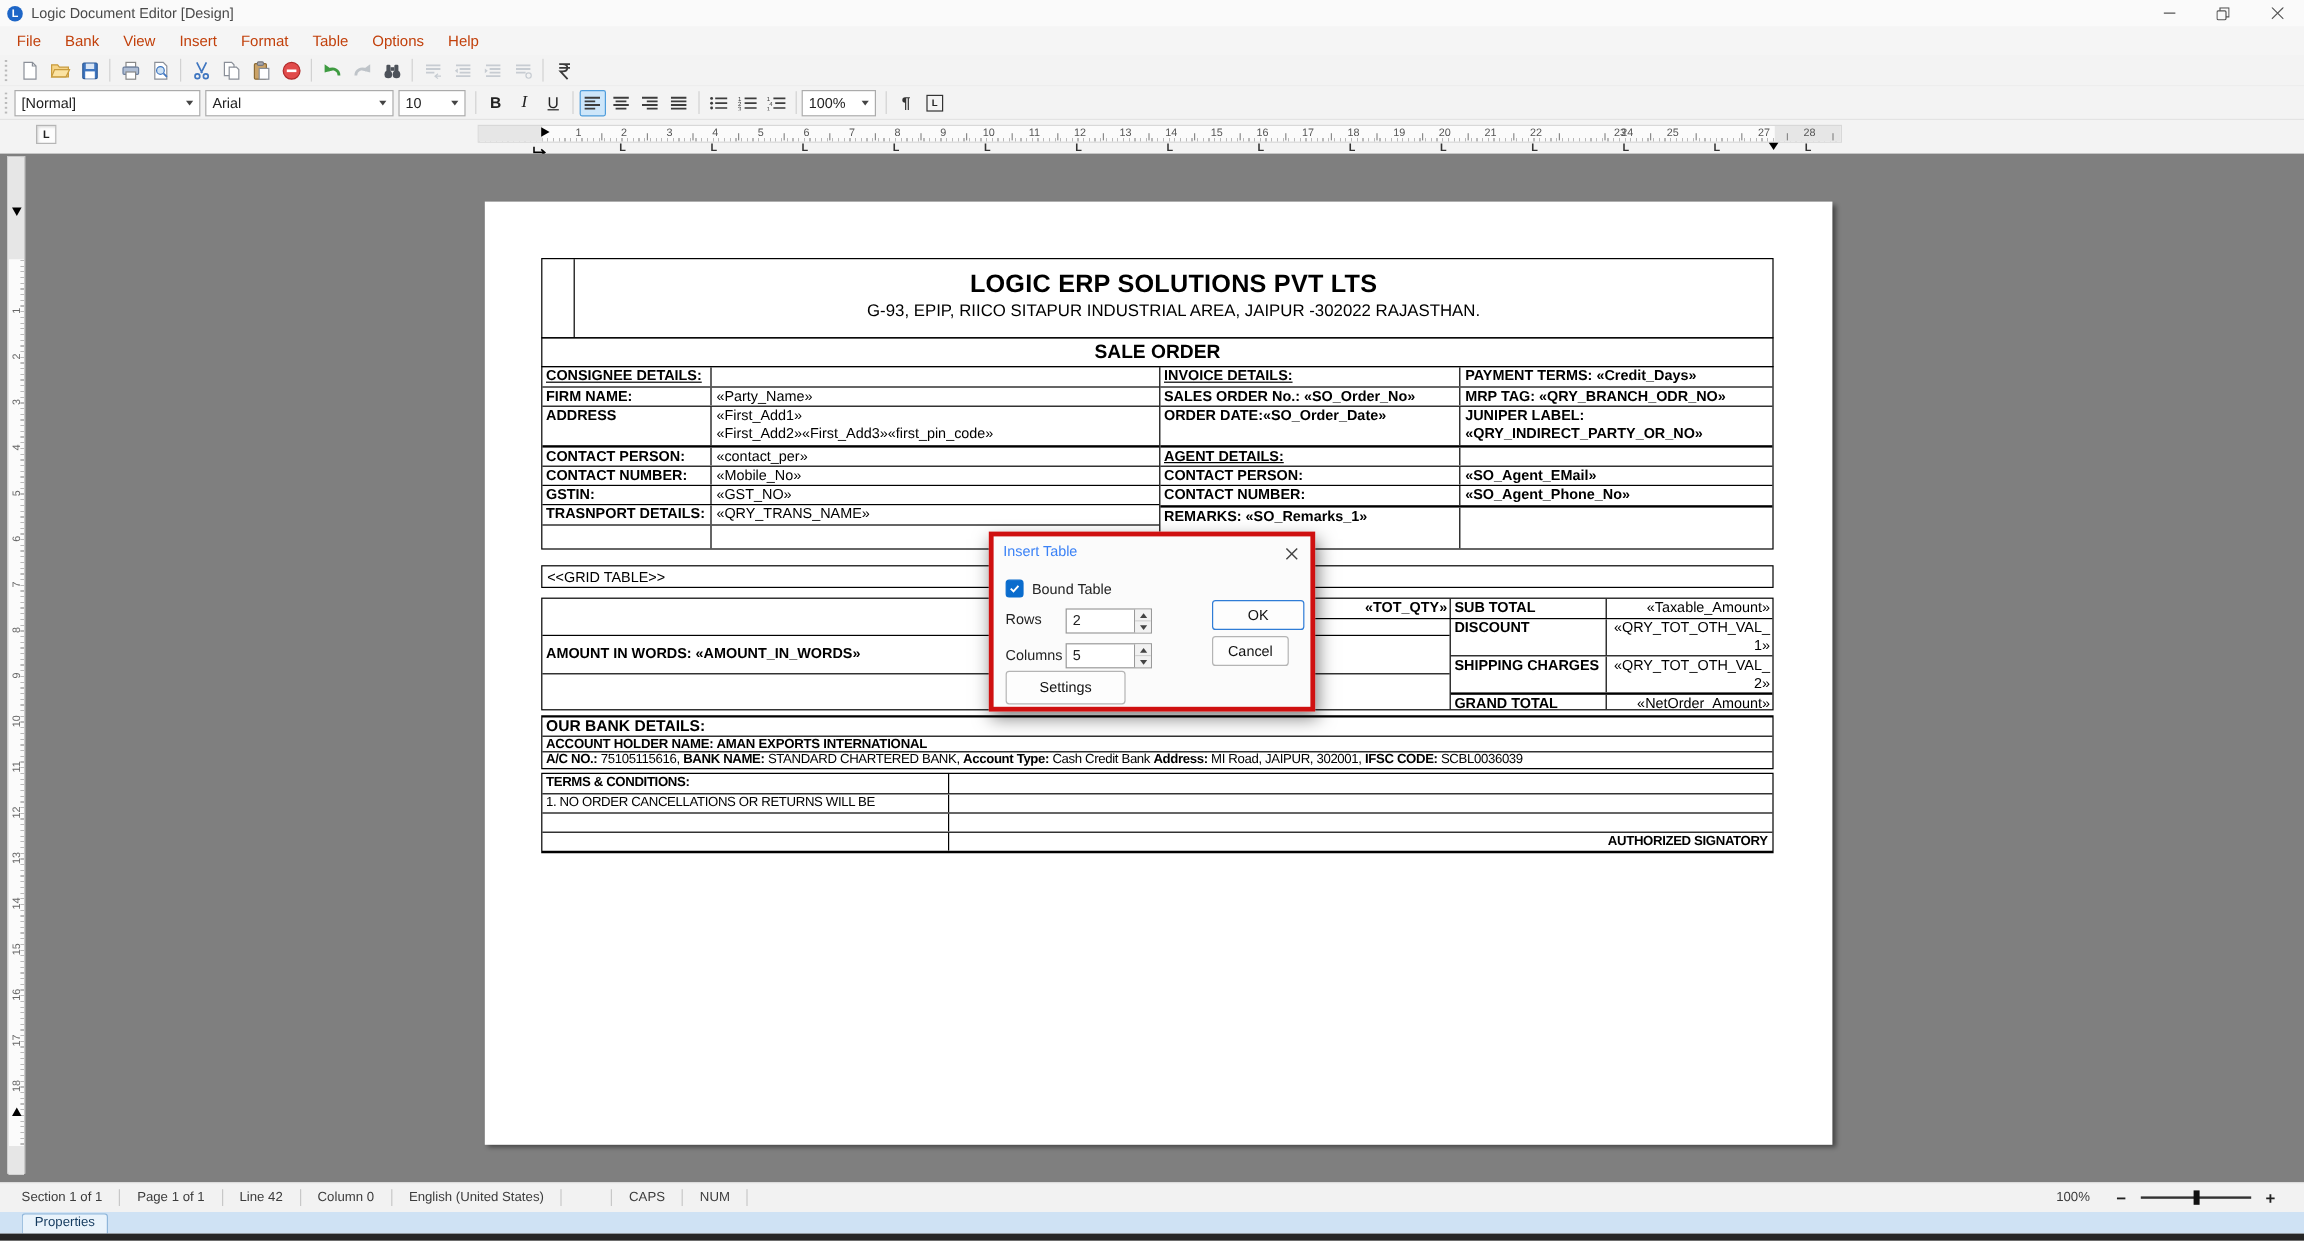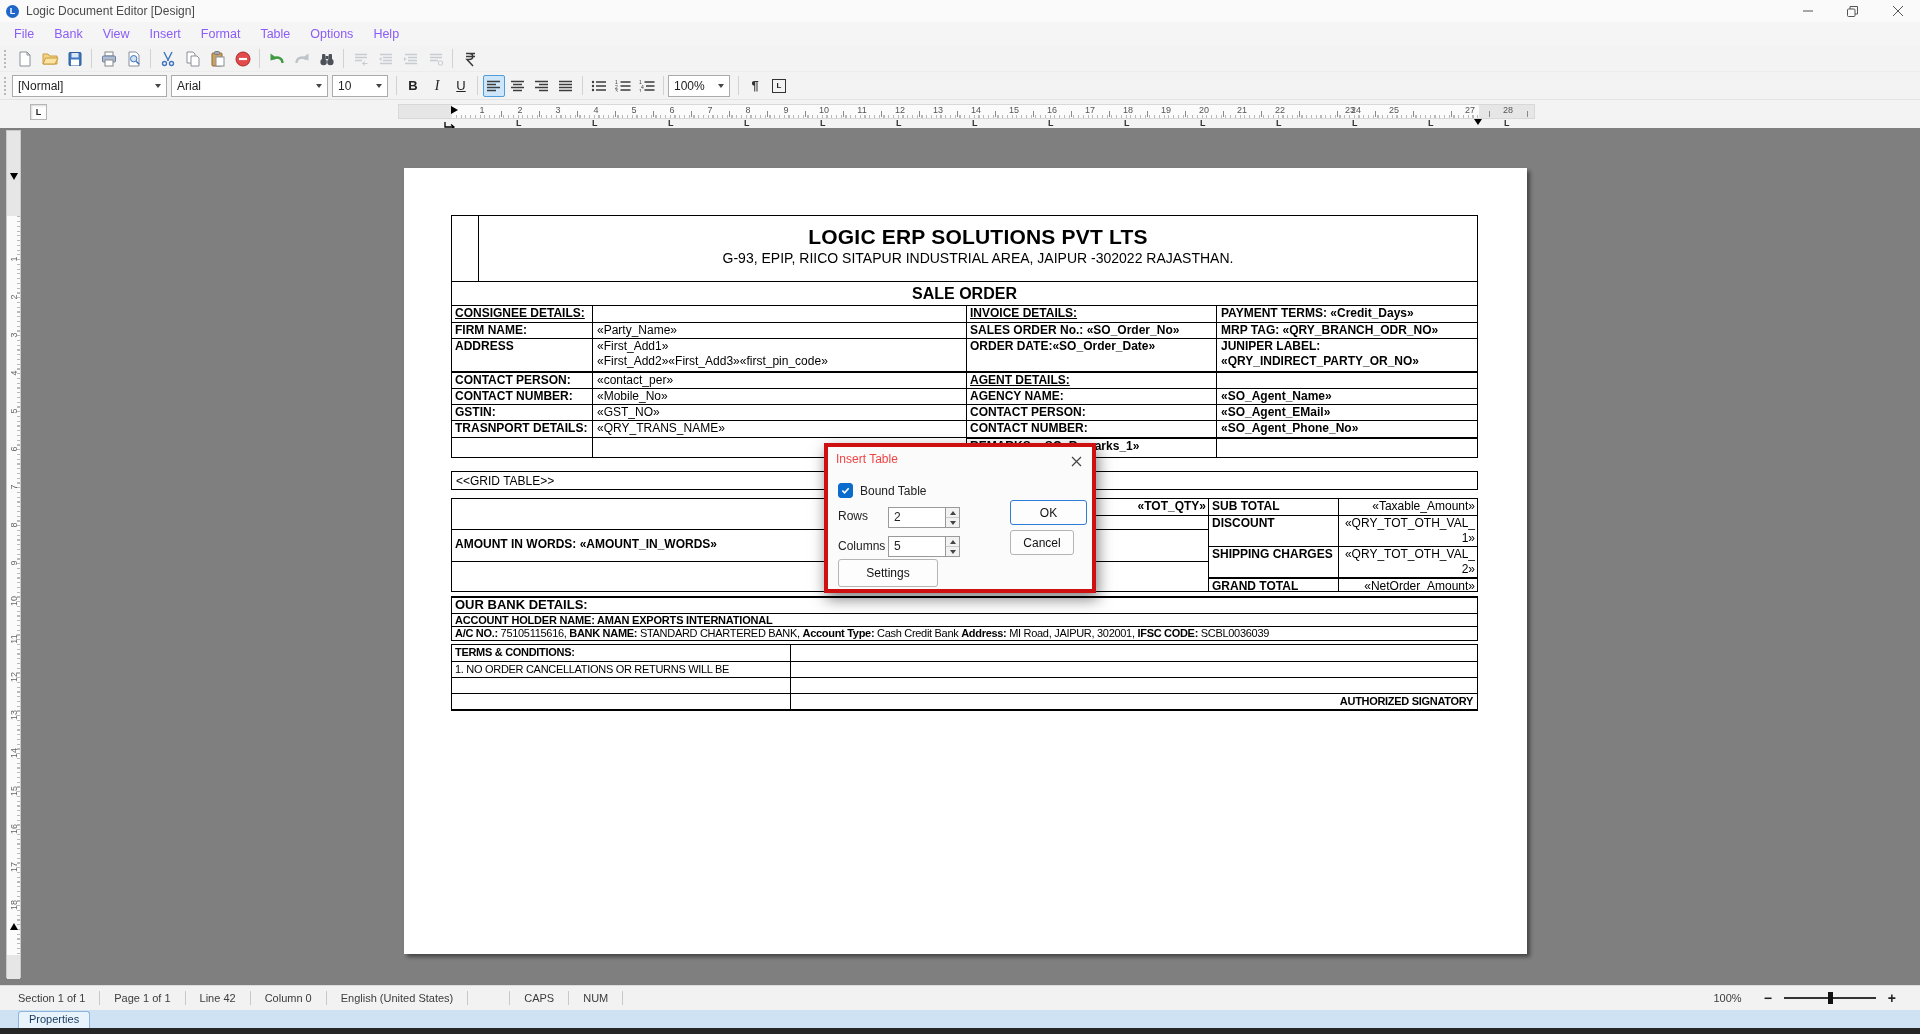--- a/index.html
+++ b/index.html
@@ -9,21 +9,21 @@
   
   .titlebar{position:absolute;left:0;top:0;width:1920px;height:22px;background:#fafafa;display:flex;align-items:center}
   .applogo{width:13px;height:13px;border-radius:50%;background:#1e66c7;color:#fff;font-size:9px;font-weight:bold;
            display:flex;align-items:center;justify-content:center;margin:0 7px 0 6px}
   .apptitle{font-size:12px;color:#4a4a4a}
   .wincontrols{margin-left:auto;display:flex;height:22px}
   .winbtn{width:45px;height:22px;display:flex;align-items:center;justify-content:center}
 
   
   .menubar{position:absolute;left:0;top:22px;width:1920px;height:24px;background:#f5f5f5;display:flex;align-items:center;padding-left:4px}
-  .menuitem{padding:0 10px;font-size:12.5px;color:#8b5cf6;line-height:24px;cursor:default}
+  .menuitem{padding:0 10px;font-size:12.5px;color:#c2410c;line-height:24px;cursor:default}
 
   
   .toolbar{position:absolute;left:0;top:46px;width:1920px;height:26px;background:#f3f3f3;display:flex;align-items:center;border-bottom:1px solid #ececec}
   .formatbar{position:absolute;left:0;top:72px;width:1920px;height:28px;background:#f3f3f3;display:flex;align-items:center;border-bottom:1px solid #e3e3e3}
   .grip{width:5px;height:18px;margin:0 4px 0 3px;background:repeating-linear-gradient(to bottom,#b9b9b9 0 2px,transparent 2px 4px);background-size:2px 4px;background-repeat:repeat-y;background-position:1px 0}
   .tbtn{width:23px;height:23px;display:flex;align-items:center;justify-content:center;margin:0 1px;border-radius:2px}
   .sep{width:1px;height:19px;background:#d2d2d2;margin:0 4px}
   .combo{height:22px;background:#fff;border:1px solid #ababab;display:flex;align-items:center;font-size:12px;padding-left:5px;margin-right:4px}
   .combo .spacer{flex:1}
   .carrow{width:16px;display:flex;align-items:center;justify-content:center;height:100%}
@@ -113,21 +113,21 @@
 
   .terms{margin-top:3px;border-bottom-width:2px}
   .trow{display:flex;height:16px;border-top:1px solid #000;overflow:hidden}
   .trow.first{border-top:none}
   .tl{width:339px;border-right:1px solid #000;padding:0 3px;font-size:11px;letter-spacing:-.3px}
   .tr{flex:1;text-align:right;padding:0 4px;font-size:11px;font-weight:bold;letter-spacing:-.3px}
 
   
   .dialog{position:absolute;left:824px;top:443px;width:272px;height:150px;background:#fbfbfb;border:4px solid #cf1010;
           box-shadow:2px 6px 14px rgba(0,0,0,.5);z-index:50}
-  .dlg-title{position:absolute;left:8px;top:5px;font-size:12px;color:#ef4444}
+  .dlg-title{position:absolute;left:8px;top:5px;font-size:12px;color:#3b82f6}
   .dlg-close{position:absolute;right:6px;top:5px;width:20px;height:18px;display:flex;align-items:center;justify-content:center}
   .dlg-check{position:absolute;left:10px;top:36px;width:15px;height:15px;background:#0a6ccd;border:1px solid #0a6ccd;border-radius:3px;
              display:flex;align-items:center;justify-content:center}
   .dlg-checklabel{position:absolute;left:32px;top:37px;font-size:12px}
   .dlg-lab-rows{position:absolute;left:10px;top:62px;font-size:12px}
   .dlg-lab-cols{position:absolute;left:10px;top:92px;font-size:12px}
   .spin{position:absolute;width:72px;height:21px;background:#fff;border:1px solid #9a9a9a;display:flex}
   .spin .v{flex:1;padding:2px 0 0 5px;font-size:12px}
   .spin .btns{width:14px;border-left:1px solid #9a9a9a;display:flex;flex-direction:column}
   .spin .sb{flex:1;background:#f2f2f2;display:flex;align-items:center;justify-content:center}
@@ -575,24 +575,20 @@
             </div>
           <div class="drow h33">
               <div class="c1">ORDER DATE:«SO_Order_Date»</div>
             <div class="c2"><span>JUNIPER LABEL:</span><br><span>«QRY_INDIRECT_PARTY_OR_NO»</span></div>
             </div>
           <div class="drow t2 h17">
               <div class="c1 und">AGENT DETAILS:</div>
               <div class="c2"></div>
             </div>
           <div class="drow h16">
-              <div class="c1">AGENCY NAME:</div>
-              <div class="c2">«SO_Agent_Name»</div>
-            </div>
-          <div class="drow h16">
               <div class="c1">CONTACT PERSON:</div>
               <div class="c2">«SO_Agent_EMail»</div>
             </div>
           <div class="drow h17">
               <div class="c1">CONTACT NUMBER:</div>
               <div class="c2">«SO_Agent_Phone_No»</div>
             </div>
           <div class="drow t2 dfill">
               <div class="c1">REMARKS: «SO_Remarks_1»</div>
               <div class="c2"></div>

